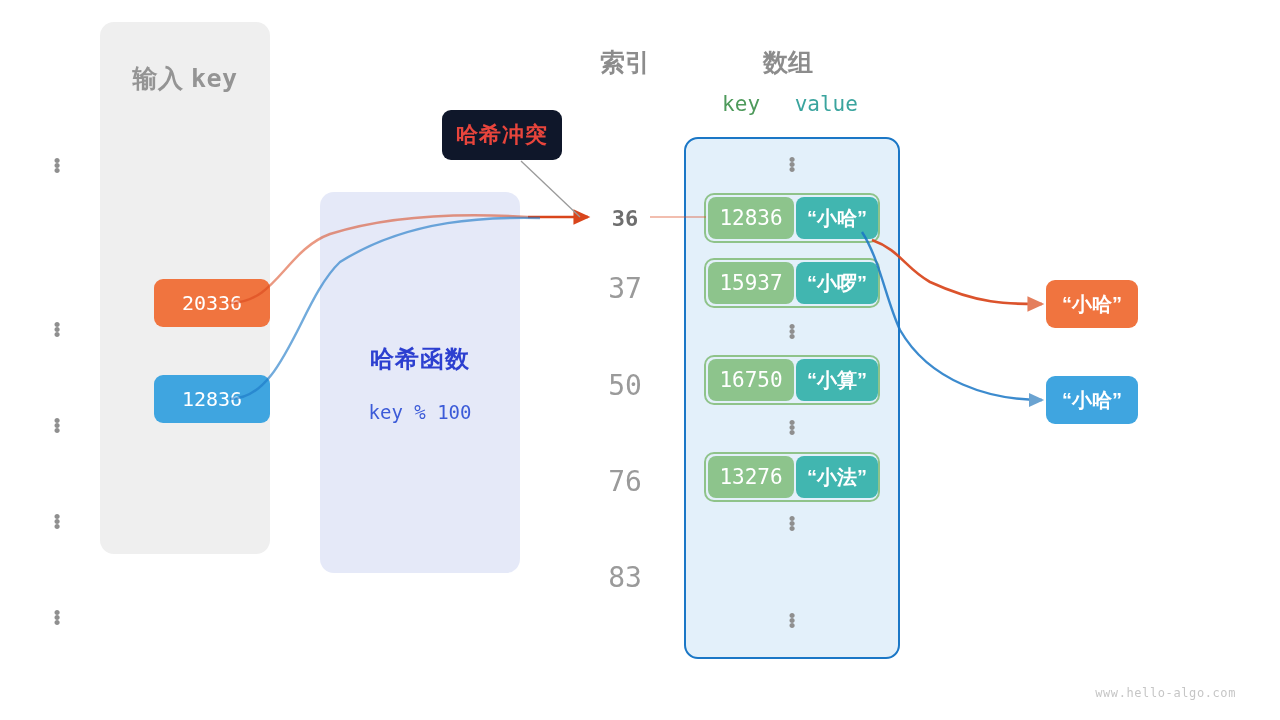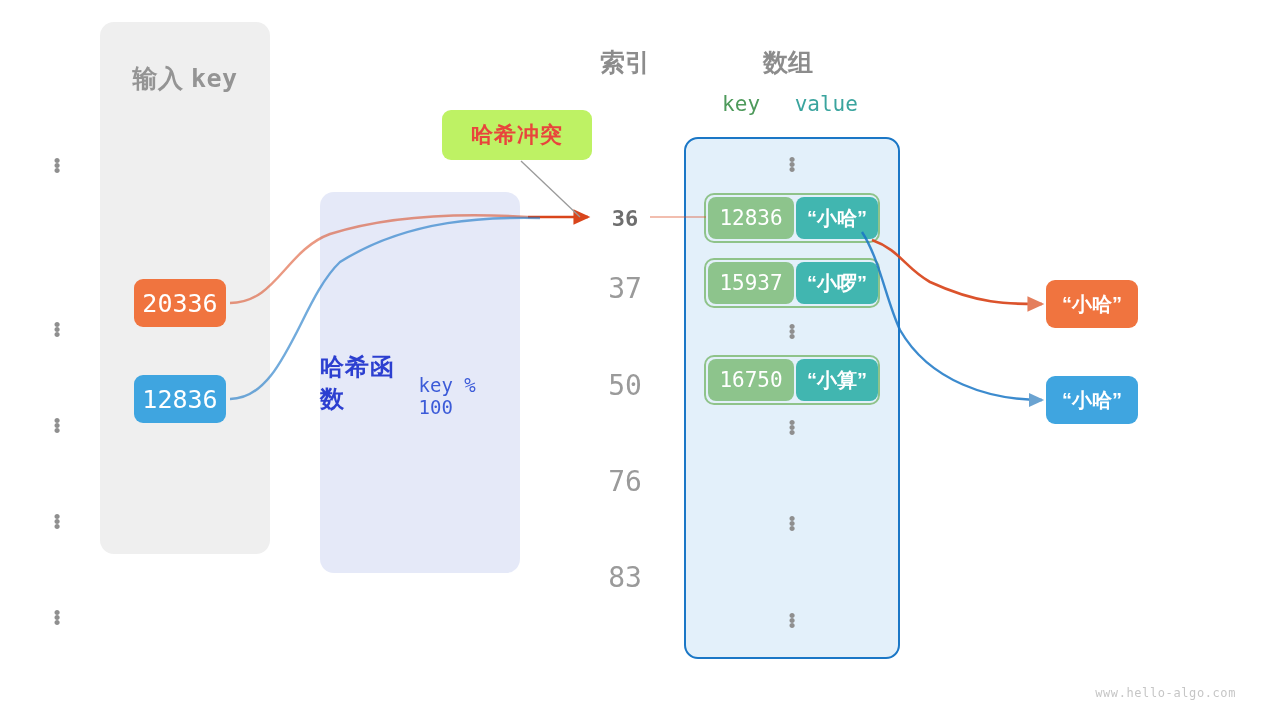--- a/index.html
+++ b/index.html
@@ -33,33 +33,33 @@
   #kv-heading{
     position:absolute;left:684px;top:92px;width:212px;
     text-align:center;font-size:21px;white-space:nowrap;
     font-family:"DejaVu Sans Mono","Liberation Mono",monospace;
   }
   #kv-heading .k{color:#4E9A5B;}
   #kv-heading .v{color:#3AA49E;margin-left:22px;}
 
   
   #collision-box{
-    position:absolute;left:442px;top:110px;width:150px;height:50px;
-    background:#bef264;border-radius:9px;
+    position:absolute;left:442px;top:110px;width:120px;height:50px;
+    background:#0f172a;border-radius:9px;
     display:flex;align-items:center;justify-content:center;
   }
   #collision-box span{
     color:#E8453C;font-size:22px;font-weight:bold;letter-spacing:1px;
   }
 
   
   #hash-box{
     position:absolute;left:320px;top:192px;width:200px;height:381px;
     background:rgba(225,230,247,.88);border-radius:14px;
-    display:flex;flex-direction:row;align-items:center;justify-content:center;
+    display:flex;flex-direction:column;align-items:center;justify-content:center;
   }
   #hash-title{color:#2C3FD0;font-size:24px;font-weight:bold;letter-spacing:1px;}
   #hash-formula{
     color:#3C5BD8;font-size:19px;margin-top:26px;
     font-family:"DejaVu Sans Mono","Liberation Mono",monospace;
   }
 
   
   .index-label{
     position:absolute;left:568px;width:114px;text-align:center;
@@ -105,21 +105,21 @@
     font-size:20px;font-weight:bold;
   }
 
   
   .io-chip{
     position:absolute;height:48px;border-radius:9px;
     display:flex;align-items:center;justify-content:center;
     color:#ffffff;box-sizing:border-box;
   }
   .io-chip.key{
-    left:134px;width:92px;font-size:25px;
+    left:154px;width:116px;font-size:20px;
     font-family:"DejaVu Sans Mono","Liberation Mono",monospace;
   }
   .io-chip.val{left:1046px;width:92px;font-size:20px;font-weight:bold;}
   .c-orange{background:#F0743F;}
   .c-blue{background:#3FA5E0;}
 
   
   #wires{position:absolute;left:0;top:0;width:1280px;height:720px;pointer-events:none;}
 
   
@@ -218,20 +218,24 @@
       <div class="kv-key">16750</div>
       <div class="kv-val">“小算”</div>
     </div>
 
     <div class="array-dots" style="top:281px;">
         <i>•</i>
         <i>•</i>
         <i>•</i>
       </div>
 
+    <div class="kv-row" style="top:313px;">
+      <div class="kv-key">13276</div>
+      <div class="kv-val">“小法”</div>
+    </div>
 
     <div class="array-dots" style="top:377px;">
         <i>•</i>
         <i>•</i>
         <i>•</i>
       </div>
 
 
     <div class="array-dots" style="top:474px;">
         <i>•</i>

